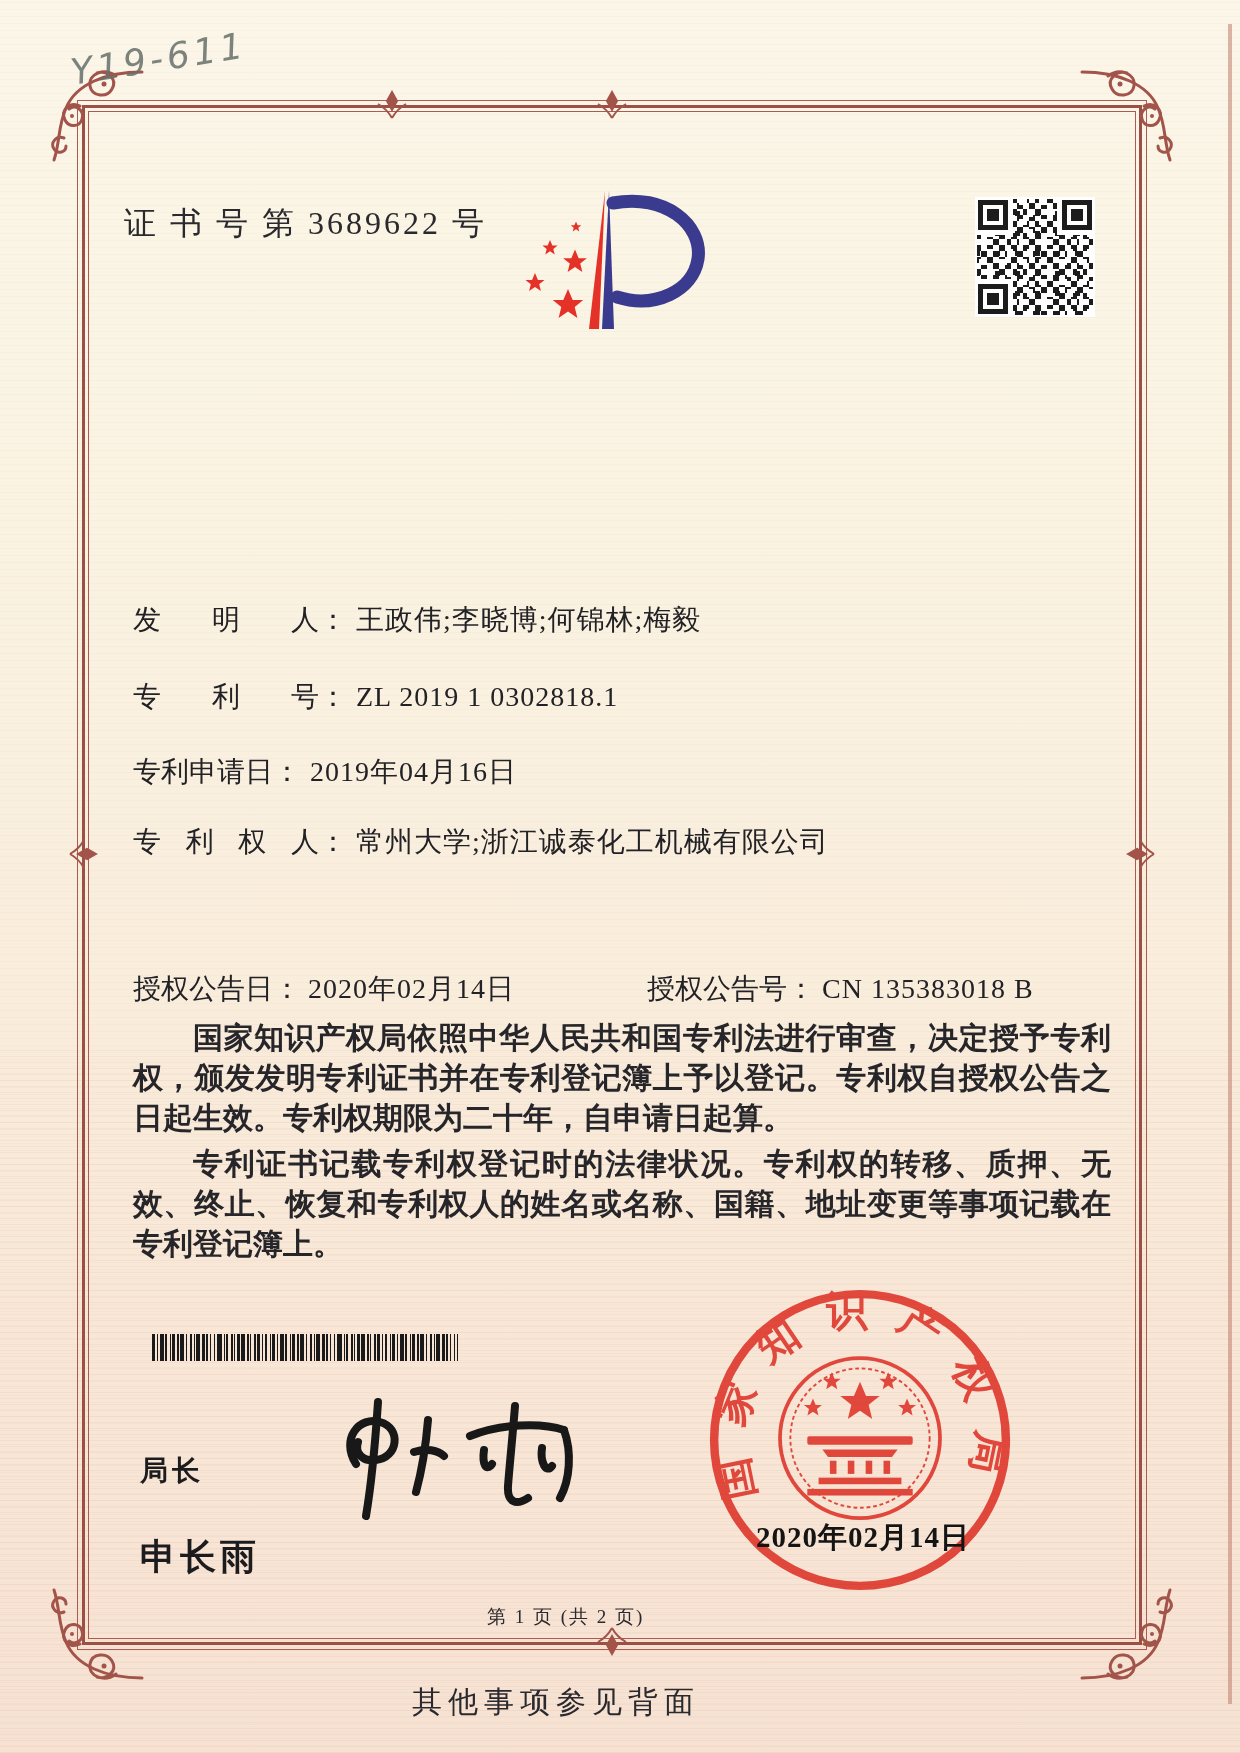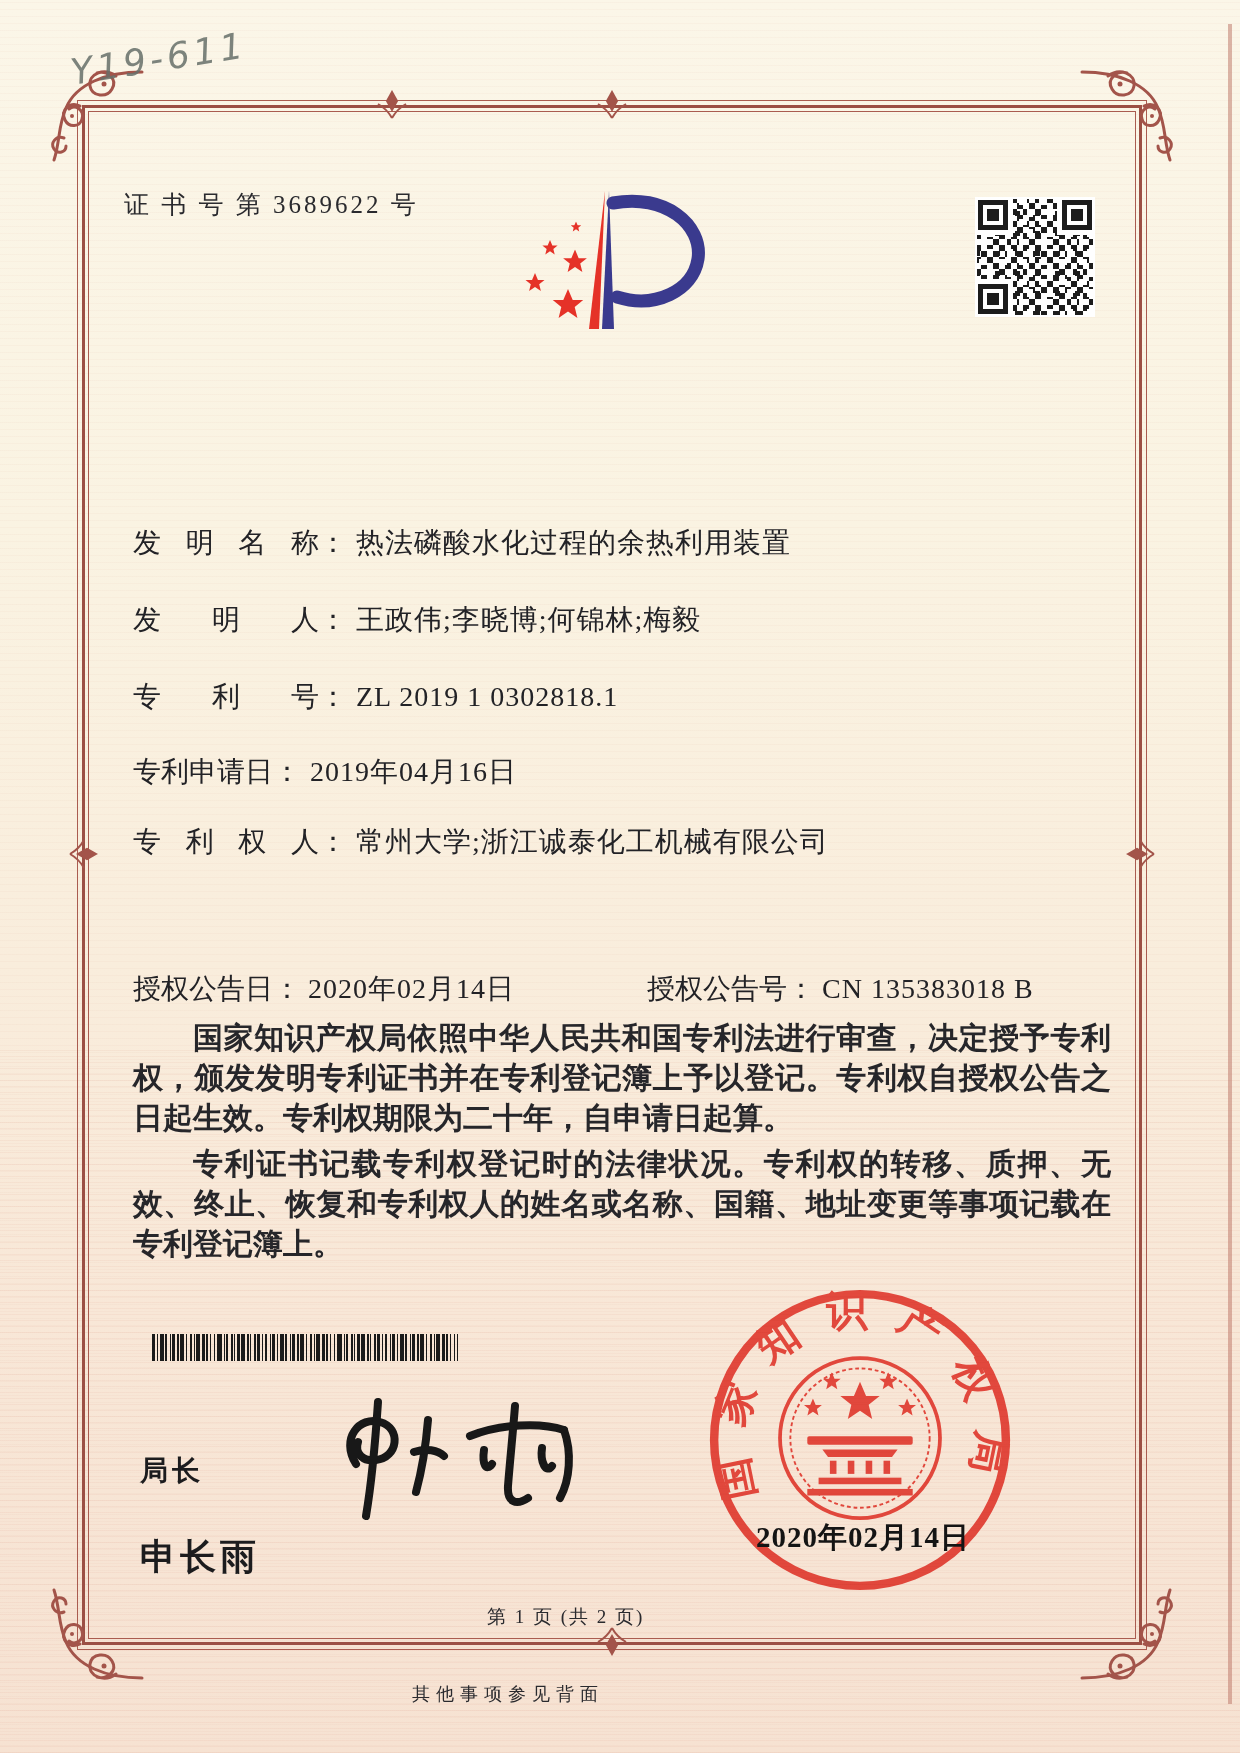--- a/index.html
+++ b/index.html
@@ -15,21 +15,21 @@
   .scan-edge{position:absolute;left:1228px;top:24px;width:4px;height:1680px;background:#c07b6e;opacity:.55;}
   
   .frame{position:absolute;left:82px;top:105px;width:1060px;height:1540px;border:3px solid #9c4f44;box-sizing:border-box;}
   .frame::before{content:"";position:absolute;inset:-8px;border:1.5px solid #aa5c50;}
   .frame::after{content:"";position:absolute;inset:3px;border:1px solid #aa5c50;}
   .orn{position:absolute;pointer-events:none;}
   
   .handnote{position:absolute;left:70px;top:38px;font-family:"DejaVu Sans",sans-serif;font-style:italic;
     font-size:36px;color:#67706a;transform:rotate(-9deg);letter-spacing:4px;opacity:.85;}
   
-  .certno{position:absolute;left:124px;top:188px;font-size:25px;color:#2a2a2e;letter-spacing:3px;}
+  .certno{position:absolute;left:124px;top:202px;font-size:32px;color:#2a2a2e;letter-spacing:3px;}
   .logo{position:absolute;left:505px;top:185px;width:210px;height:150px;}
   .qr{position:absolute;left:975px;top:197px;width:120px;height:120px;}
   .title{position:absolute;left:330px;top:380px;font-size:58px;font-weight:700;color:#1c1c20;
     letter-spacing:36px;white-space:nowrap;}
   
   .frow{position:absolute;left:133px;font-size:28px;color:#222226;white-space:nowrap;}
   .flabel{display:inline-block;width:186px;text-align:justify;text-align-last:justify;vertical-align:bottom;}
   .flabel.compact{width:auto;text-align-last:auto;}
   .fcolon{margin:0 2px 0 0;}
   .fval{letter-spacing:1px;}
@@ -44,21 +44,21 @@
     font-weight:700;font-size:28px;color:#1c1c1e;letter-spacing:4px;margin-top:28px;}
   .sign-name{position:absolute;left:140px;top:1486px;font-family:"Liberation Sans","DejaVu Sans",sans-serif;
     font-weight:700;font-size:36px;color:#1c1c1e;letter-spacing:4px;margin-top:47px;}
   .signature{position:absolute;left:322px;top:1392px;width:260px;height:132px;}
   
   .seal{position:absolute;left:700px;top:1280px;width:320px;height:320px;mix-blend-mode:multiply;opacity:.93;}
   .seal-date{position:absolute;left:738px;top:1518px;width:250px;font-size:29px;font-weight:600;
     color:#141414;letter-spacing:1px;text-align:center;}
   
   .pageinfo{position:absolute;left:487px;top:1604px;font-size:19px;color:#2a2a2e;letter-spacing:2px;}
-  .backnote{position:absolute;left:412px;top:1682px;font-size:18px;color:#2a2a2e;letter-spacing:6px;}
+  .backnote{position:absolute;left:412px;top:1682px;font-size:30px;color:#2a2a2e;letter-spacing:6px;}
 </style>
 </head>
 <body>
 
 <div class="page">
 
   <div class="waves"></div>
   <div class="waves2"></div>
   <div class="scan-edge"></div>
 
@@ -160,24 +160,20 @@
       <rect x="92" y="8" width="20" height="20" fill="#ffffff"></rect>
       <rect x="96" y="12" width="12" height="12" fill="#1c1c1c"></rect>
       <rect x="0" y="82" width="38" height="38" fill="#ffffff"></rect>
       <rect x="3" y="87" width="30" height="30" fill="#1c1c1c"></rect>
       <rect x="8" y="92" width="20" height="20" fill="#ffffff"></rect>
       <rect x="12" y="96" width="12" height="12" fill="#1c1c1c"></rect>
     </g>
   </svg>
 
 
-  <div class="frow" style="top:524px">
-    <span class="flabel">发明名称</span><span class="fcolon">：</span>
-    <span class="fval">热法磷酸水化过程的余热利用装置</span>
-  </div>
   <div class="frow" style="top:601px">
     <span class="flabel">发明人</span><span class="fcolon">：</span>
     <span class="fval">王政伟;李晓博;何锦林;梅毅</span>
   </div>
   <div class="frow" style="top:678px">
     <span class="flabel">专利号</span><span class="fcolon">：</span>
     <span class="fval">ZL 2019 1 0302818.1</span>
   </div>
   <div class="frow" style="top:753px">
     <span class="flabel compact">专利申请日</span><span class="fcolon">：</span>

